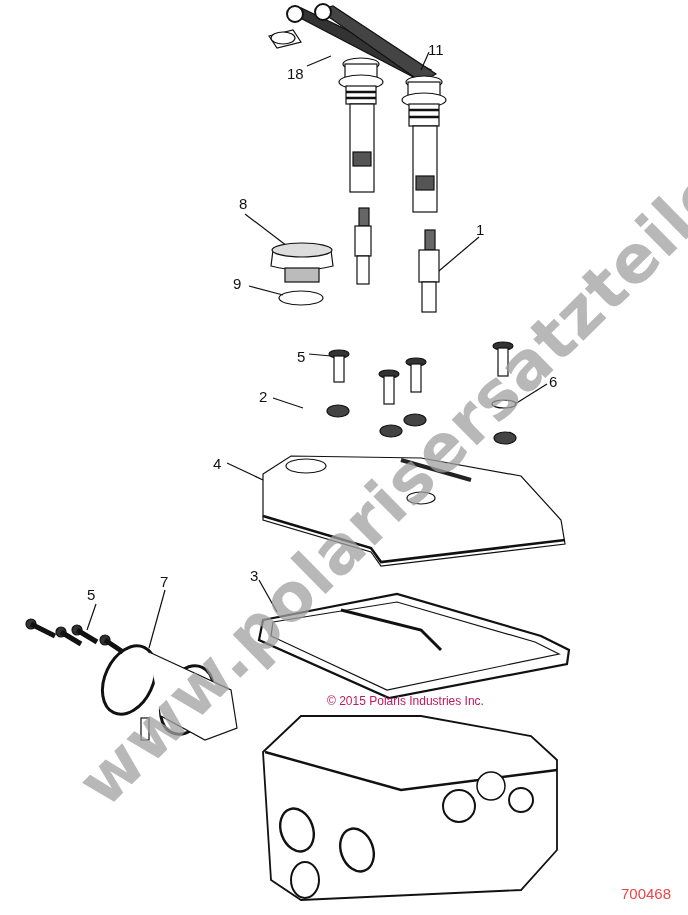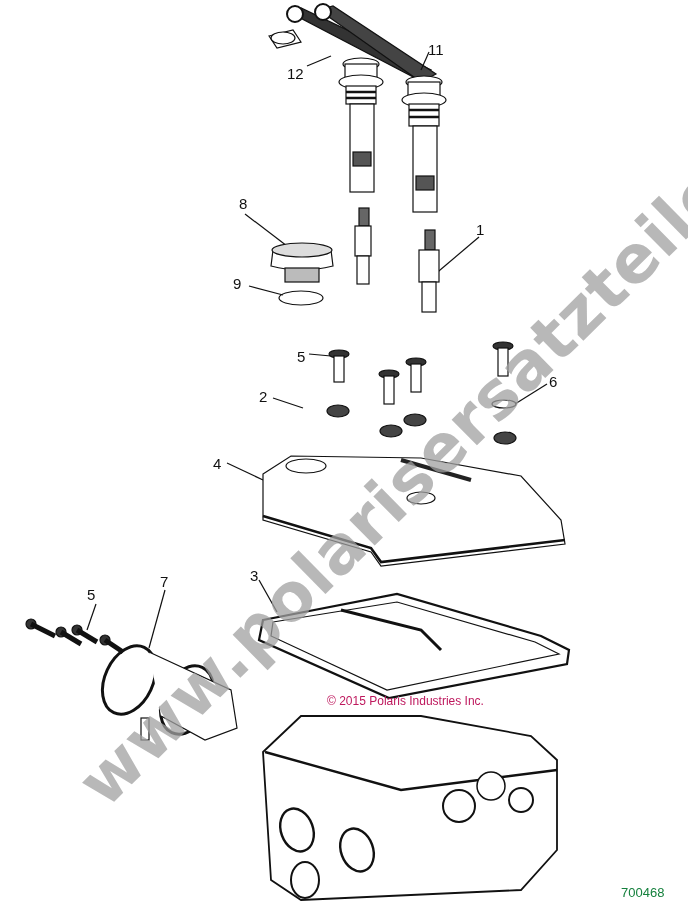--- a/index.html
+++ b/index.html
@@ -1,20 +1,20 @@
 <!DOCTYPE html>
 <html><head>
 <meta charset="utf-8">
 <style>
   html, body { margin: 0; padding: 0; background: #ffffff; }
   body { width: 688px; height: 915px; position: relative; overflow: hidden; font-family: "Liberation Sans", sans-serif; }
   .canvas { position: absolute; left: 1px; top: 0; width: 685px; height: 915px; }
   .callout { position: absolute; font-family: "Liberation Sans", sans-serif; font-size: 15px; color: #111; line-height: 1; }
   .copyright { position: absolute; left: 326px; top: 694px; font-size: 12px; color: #be185d; white-space: nowrap; text-align: right; }
-  .figure-id { position: absolute; left: 620px; top: 885px; font-size: 13px; color: #15803d; }
+  .figure-id { position: absolute; left: 620px; top: 885px; font-size: 15px; color: #ef4444; }
   .watermark { position: absolute; left: -40px; top: 440px; width: 900px; text-align: center;
     font-family: "DejaVu Sans", sans-serif; font-weight: bold; font-size: 66px; color: rgba(160,160,160,0.75);
     transform: rotate(-44.5deg); transform-origin: 50% 50%; letter-spacing: 1px; white-space: nowrap; pointer-events: none; }
 </style>
 </head>
 <body>
 
 <div class="canvas">
 <svg width="688" height="915" viewBox="0 0 688 915" xmlns="http://www.w3.org/2000/svg">
   <g fill="none" stroke="#111" stroke-width="1.2">
@@ -131,21 +131,21 @@
       <circle cx="520" cy="800" r="12" fill="#fff" stroke-width="2"></circle>
       <circle cx="490" cy="786" r="14" fill="#fff" stroke-width="1.5"></circle>
       <ellipse cx="296" cy="830" rx="16" ry="22" transform="rotate(-20 296 830)" fill="#fff" stroke-width="2.4"></ellipse>
       <ellipse cx="356" cy="850" rx="16" ry="22" transform="rotate(-20 356 850)" fill="#fff" stroke-width="2.4"></ellipse>
       <ellipse cx="304" cy="880" rx="14" ry="18" fill="#fff" stroke-width="2"></ellipse>
     </g>
   </g>
 </svg>
 
 <span class="callout" style="left:427px;top:42px">11</span>
-<span class="callout" style="left:286px;top:66px">12</span>
+<span class="callout" style="left:286px;top:66px">18</span>
 <span class="callout" style="left:238px;top:196px">8</span>
 <span class="callout" style="left:475px;top:222px">1</span>
 <span class="callout" style="left:232px;top:276px">9</span>
 <span class="callout" style="left:296px;top:349px">5</span>
 <span class="callout" style="left:548px;top:374px">6</span>
 <span class="callout" style="left:258px;top:389px">2</span>
 <span class="callout" style="left:212px;top:456px">4</span>
 <span class="callout" style="left:249px;top:568px">3</span>
 <span class="callout" style="left:159px;top:574px">7</span>
 <span class="callout" style="left:86px;top:587px">5</span>

